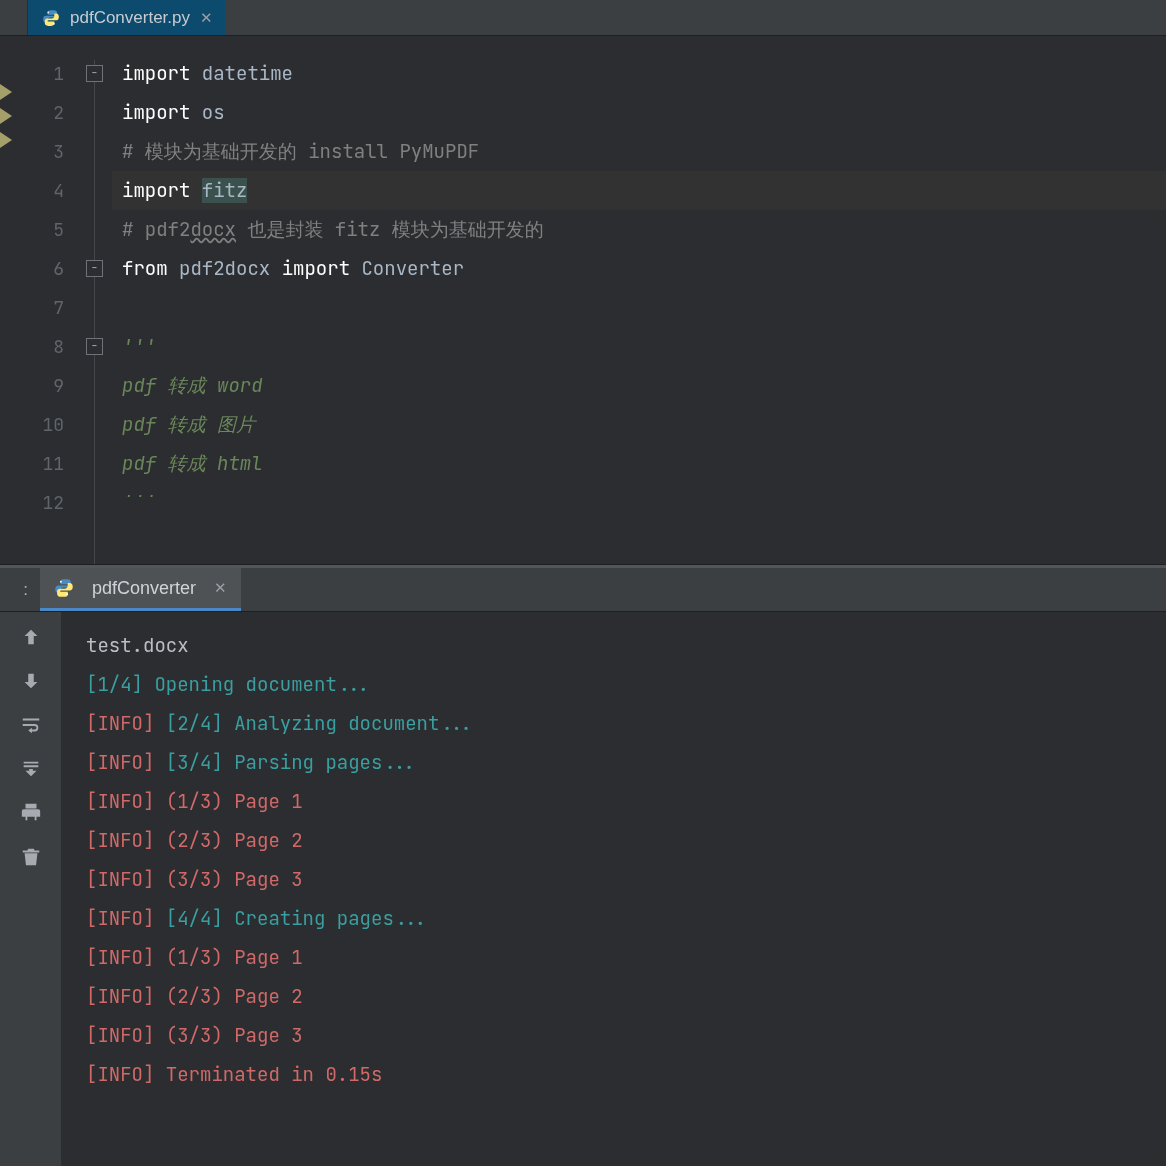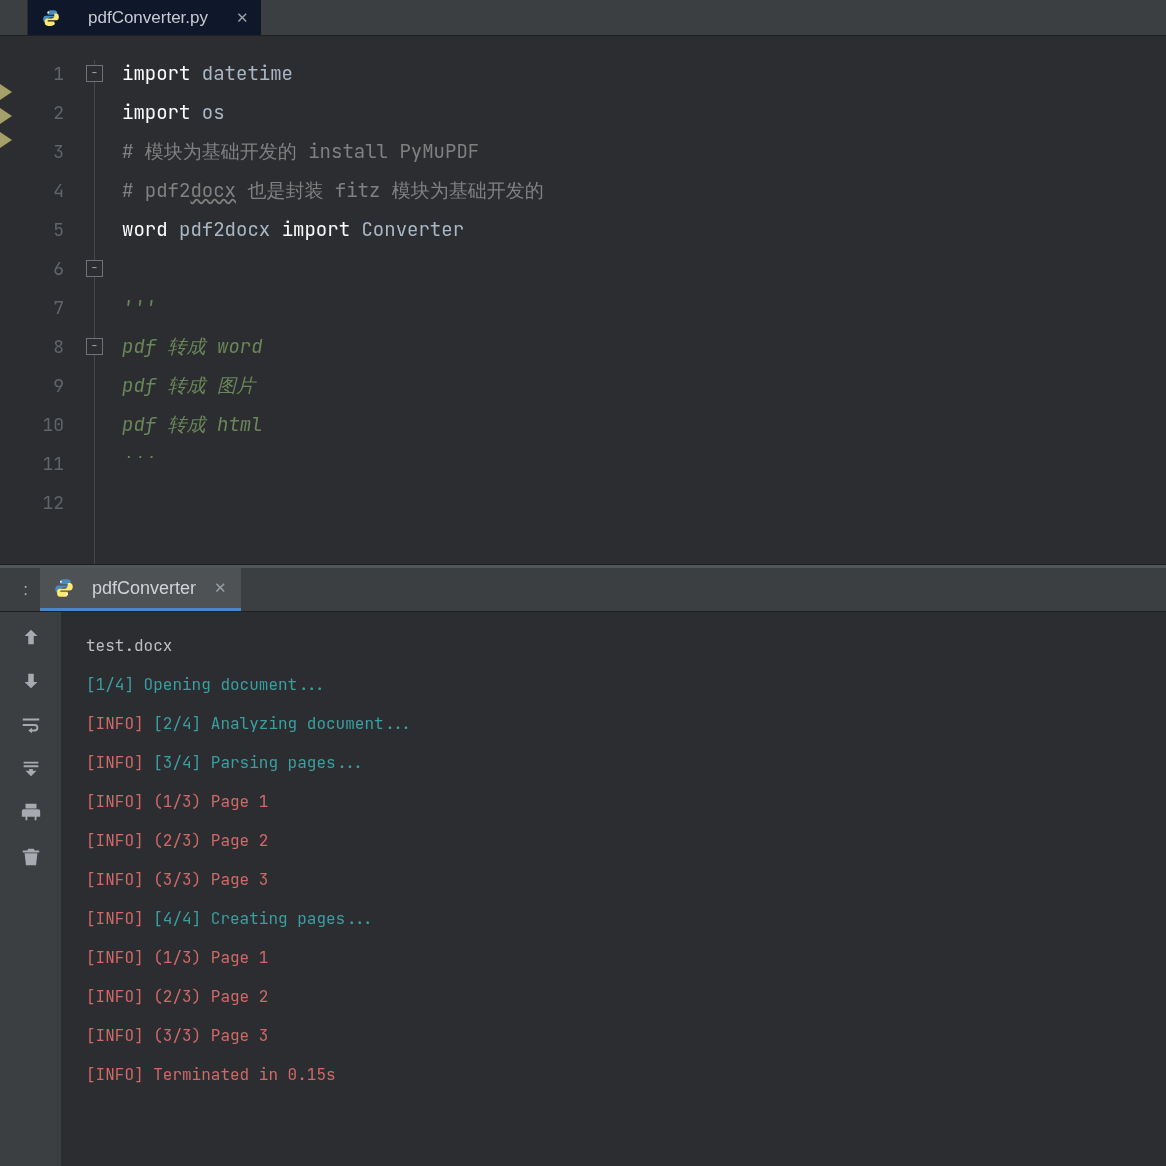--- a/index.html
+++ b/index.html
@@ -24,25 +24,25 @@
 }
 .tab-bar {
   height: 36px;
   background: #3c3f41;
   display: flex;
   align-items: stretch;
   border-bottom: 1px solid #1e1f22;
 }
 .tab-bar-pad { width: 28px; background: #3c3f41; border-right: 1px solid #2b2d30;}
 .tab {
-  background: #0f172a;
+  background: #0c4a6e;
   display: flex;
   align-items: center;
   padding: 0 12px 0 14px;
-  gap: 28px;
+  gap: 10px;
   color: #c8cbcf;
   font-family: "Segoe UI", sans-serif;
   font-size: 17px;
 }
 .tab .py-icon { width: 18px; height: 18px; }
 .tab .close-x { color: #9aa0a6; font-size: 15px; }
 .editor-body {
   flex: 1;
   display: flex;
   overflow: hidden;
@@ -158,21 +158,21 @@
   flex-direction: column;
   align-items: center;
   padding-top: 14px;
   gap: 22px;
   border-right: 1px solid #2b2d30;
 }
 .tool-strip svg { width: 22px; height: 22px; fill: #a7aab0; }
 .console-out {
   flex: 1;
   padding: 14px 0 12px 24px;
-  font-size: 16px;
+  font-size: 19px;
   line-height: 39px;
   white-space: pre;
 }
 .c-plain { color: #bcbec4; }
 .c-teal { color: #3a9fa0; text-align: right; }
 .c-red  { color: #d16969; font-weight: normal;}
 </style>
 </head>
 <body>
 
@@ -213,22 +213,23 @@
       </div>
     <div class="fold-strip" id="foldstrip">
         <div class="fold" style="top: 29px;">−</div>
         <div class="fold" style="top: 224px;">−</div>
         <div class="fold" style="top: 302px;">−</div>
       </div>
     <div class="code-area" id="code">
         <div class="code-line"><span class="kw">import</span> <span class="id">datetime</span></div>
         <div class="code-line"><span class="kw">import</span> <span class="id">os</span></div>
         <div class="code-line"><span class="cm"># 模块为基础开发的 install PyMuPDF</span></div>
+        <div class="code-line hl"><span class="kw">import</span> <span class="hlw">fitz</span></div>
         <div class="code-line"><span class="cm"># pdf2<span class="underline">docx</span> 也是封装 fitz 模块为基础开发的</span></div>
-        <div class="code-line"><span class="kw">word</span> <span class="id">pdf2docx</span> <span class="kw">import</span> <span class="id">Converter</span></div>
+        <div class="code-line"><span class="kw">from</span> <span class="id">pdf2docx</span> <span class="kw">import</span> <span class="id">Converter</span></div>
         <div class="code-line"></div>
         <div class="code-line"><span class="st">'''</span></div>
         <div class="code-line"><span class="st">pdf 转成 word</span></div>
         <div class="code-line"><span class="st">pdf 转成 图片</span></div>
         <div class="code-line"><span class="st">pdf 转成 html</span></div>
         <div class="code-line" style="height: 14px; overflow: hidden;"><span class="st">'''</span></div>
       </div>
   </div>
 </div>
 

